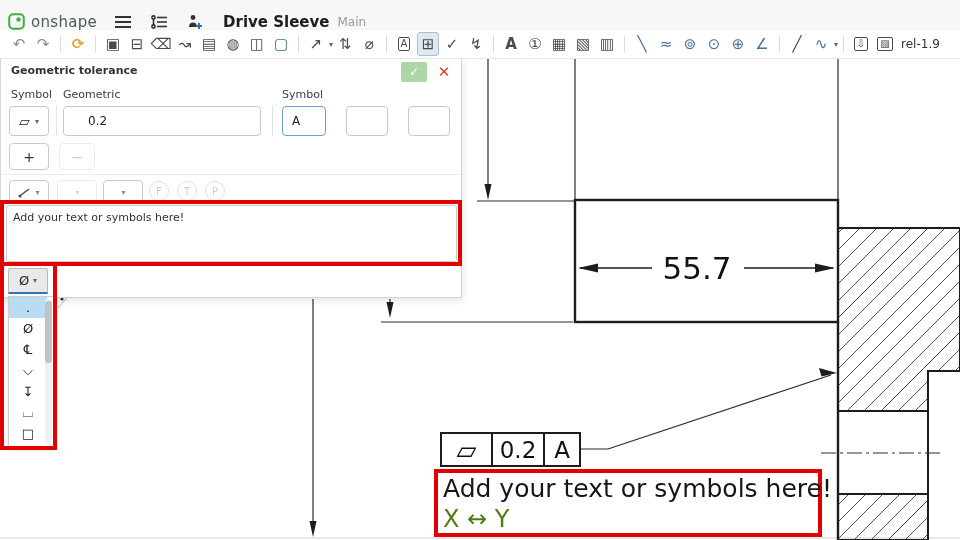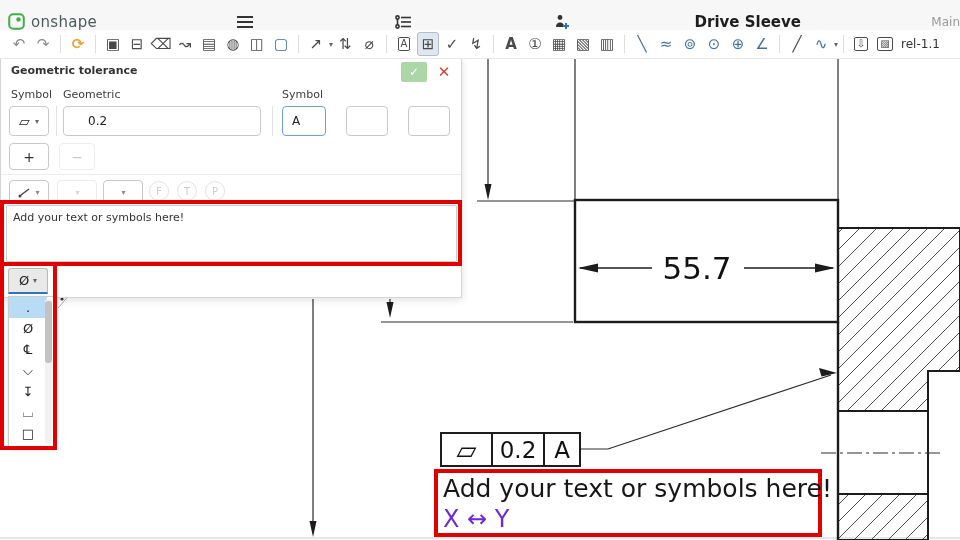--- a/index.html
+++ b/index.html
@@ -1,24 +1,24 @@
 <!DOCTYPE html>
 <html><head>
 <meta charset="utf-8">
 <style>
   * { margin:0; padding:0; box-sizing:border-box; }
   html,body { width:960px; height:540px; overflow:hidden; font-family:"DejaVu Sans","Liberation Sans",sans-serif; background:#fff; }
   #app { position:relative; width:960px; height:540px; background:#fff; }
 
   
-  #topbar { position:absolute; left:0; top:0; width:960px; height:44px; background:#f7f7f7; border-bottom:1px solid #e3e3e3; display:flex; align-items:center; z-index:40;justify-content:space-between; }
+  #topbar { position:absolute; left:0; top:0; width:960px; height:44px; background:#f7f7f7; border-bottom:1px solid #e3e3e3; display:flex; align-items:center; z-index:40; }
   .logo-wrap { display:flex; align-items:center; gap:6px; padding-left:8px; }
   .logo-text { font-size:15px; color:#4d5a5c; letter-spacing:.3px; }
   .tb-ic { margin-left:16px; display:inline-flex; align-items:center; justify-content:center; width:20px; height:20px; cursor:pointer; }
-  .doc-title { font-size:15px; font-weight:bold; color:#1d1d1d; }
+  .doc-title { margin-left:18px; font-size:15px; font-weight:bold; color:#1d1d1d; }
   .doc-branch { margin-left:8px; font-size:12px; color:#9a9a9a; }
 
   
   #toolbar { position:absolute; left:0; top:30px; width:960px; height:29px; background:#fff; border-bottom:1px solid #e6e6e6; display:flex; align-items:center; z-index:40; }
   .ti { display:inline-flex; align-items:center; justify-content:center; min-width:22px; height:24px; margin:0 1px; font-size:15px; color:#4a4a4a; cursor:pointer; border-radius:3px; }
   .ti.gray { color:#8a8a8a; }
   .ti.orange { color:#e8a33d; font-weight:bold; }
   .ti.blue { color:#44719c; }
   .ti.boxed span.bx { border:1.4px solid #4a4a4a; border-radius:2px; font-size:10px; line-height:12px; padding:0 2px; }
   .ti.selected { background:#dfe8f0; border:1px solid #aebecd; }
@@ -33,21 +33,21 @@
   #fcf { position:absolute; left:440px; top:432px; display:flex; z-index:5; background:#fff; cursor:pointer; }
   .fcf-cell { border:2px solid #1c1c1c; height:35px; display:flex; align-items:center; justify-content:center; font-size:23px; color:#111; background:#fff; }
   .fcf-cell + .fcf-cell { border-left:none; }
   .fcf-sym { width:53px; font-size:26px; }
   .fcf-tol { width:52px; }
   .fcf-dat { width:36px; }
 
   
   #note-annot { position:absolute; left:434px; top:469px; width:388px; height:68px; border:4px solid #e00000; background:#fff; z-index:6; padding:1px 4px 0 5px; cursor:text; }
   #note-annot .l1 { font-size:25px; color:#161616; line-height:30px; white-space:nowrap; }
-  #note-annot .l2 { font-size:24px; color:#6d28d9; line-height:30px; }
+  #note-annot .l2 { font-size:24px; color:#4d7c0f; line-height:30px; }
 
   
   #dialog { position:absolute; left:0; top:58px; width:462px; height:240px; background:rgba(255,255,255,.97); border:1px solid #d5d5d5; box-shadow:0 2px 8px rgba(0,0,0,.12); z-index:10; }
   .dlg-title { position:absolute; left:10px; top:5px; font-size:11px; font-weight:bold; color:#333; }
   .dlg-check { position:absolute; right:34px; top:3px; width:26px; height:20px; background:#abd7a6; border-radius:2px; color:#fff; font-size:12px; display:flex; align-items:center; justify-content:center; cursor:pointer; }
   .dlg-close { position:absolute; right:8px; top:3px; width:18px; height:20px; color:#d8402f; font-size:15px; font-weight:bold; display:flex; align-items:center; justify-content:center; cursor:pointer; }
   .dlg-label { position:absolute; font-size:11px; color:#3c3c3c; top:29px; }
   .fld { position:absolute; top:47px; height:30px; border:1px solid #c9c9c9; border-radius:4px; background:#fff; font-size:12px; color:#222; }
   .dd { display:flex; align-items:center; justify-content:center; gap:4px; cursor:pointer; }
   .vsep { position:absolute; top:47px; height:30px; width:1px; background:#e2e2e2; }
@@ -230,21 +230,21 @@
     <span class="ti">╱</span>
     <span class="ti blue">∿</span>
     <span class="caret">▾</span>
     <div class="tsep"></div>
     <span class="ti boxed">
         <span class="bx">⇩</span>
       </span>
     <span class="ti boxed">
         <span class="bx">▨</span>
       </span>
-    <span class="rel-label">rel-1.1</span>
+    <span class="rel-label">rel-1.9</span>
   </div>
 
   <div id="dialog">
     <div class="dlg-title">Geometric tolerance</div>
     <div class="dlg-check">✓</div>
     <div class="dlg-close">✕</div>
 
     <div class="dlg-label" style="left:10px">Symbol</div>
     <div class="dlg-label" style="left:62px">Geometric</div>
     <div class="dlg-label" style="left:281px">Symbol</div>

